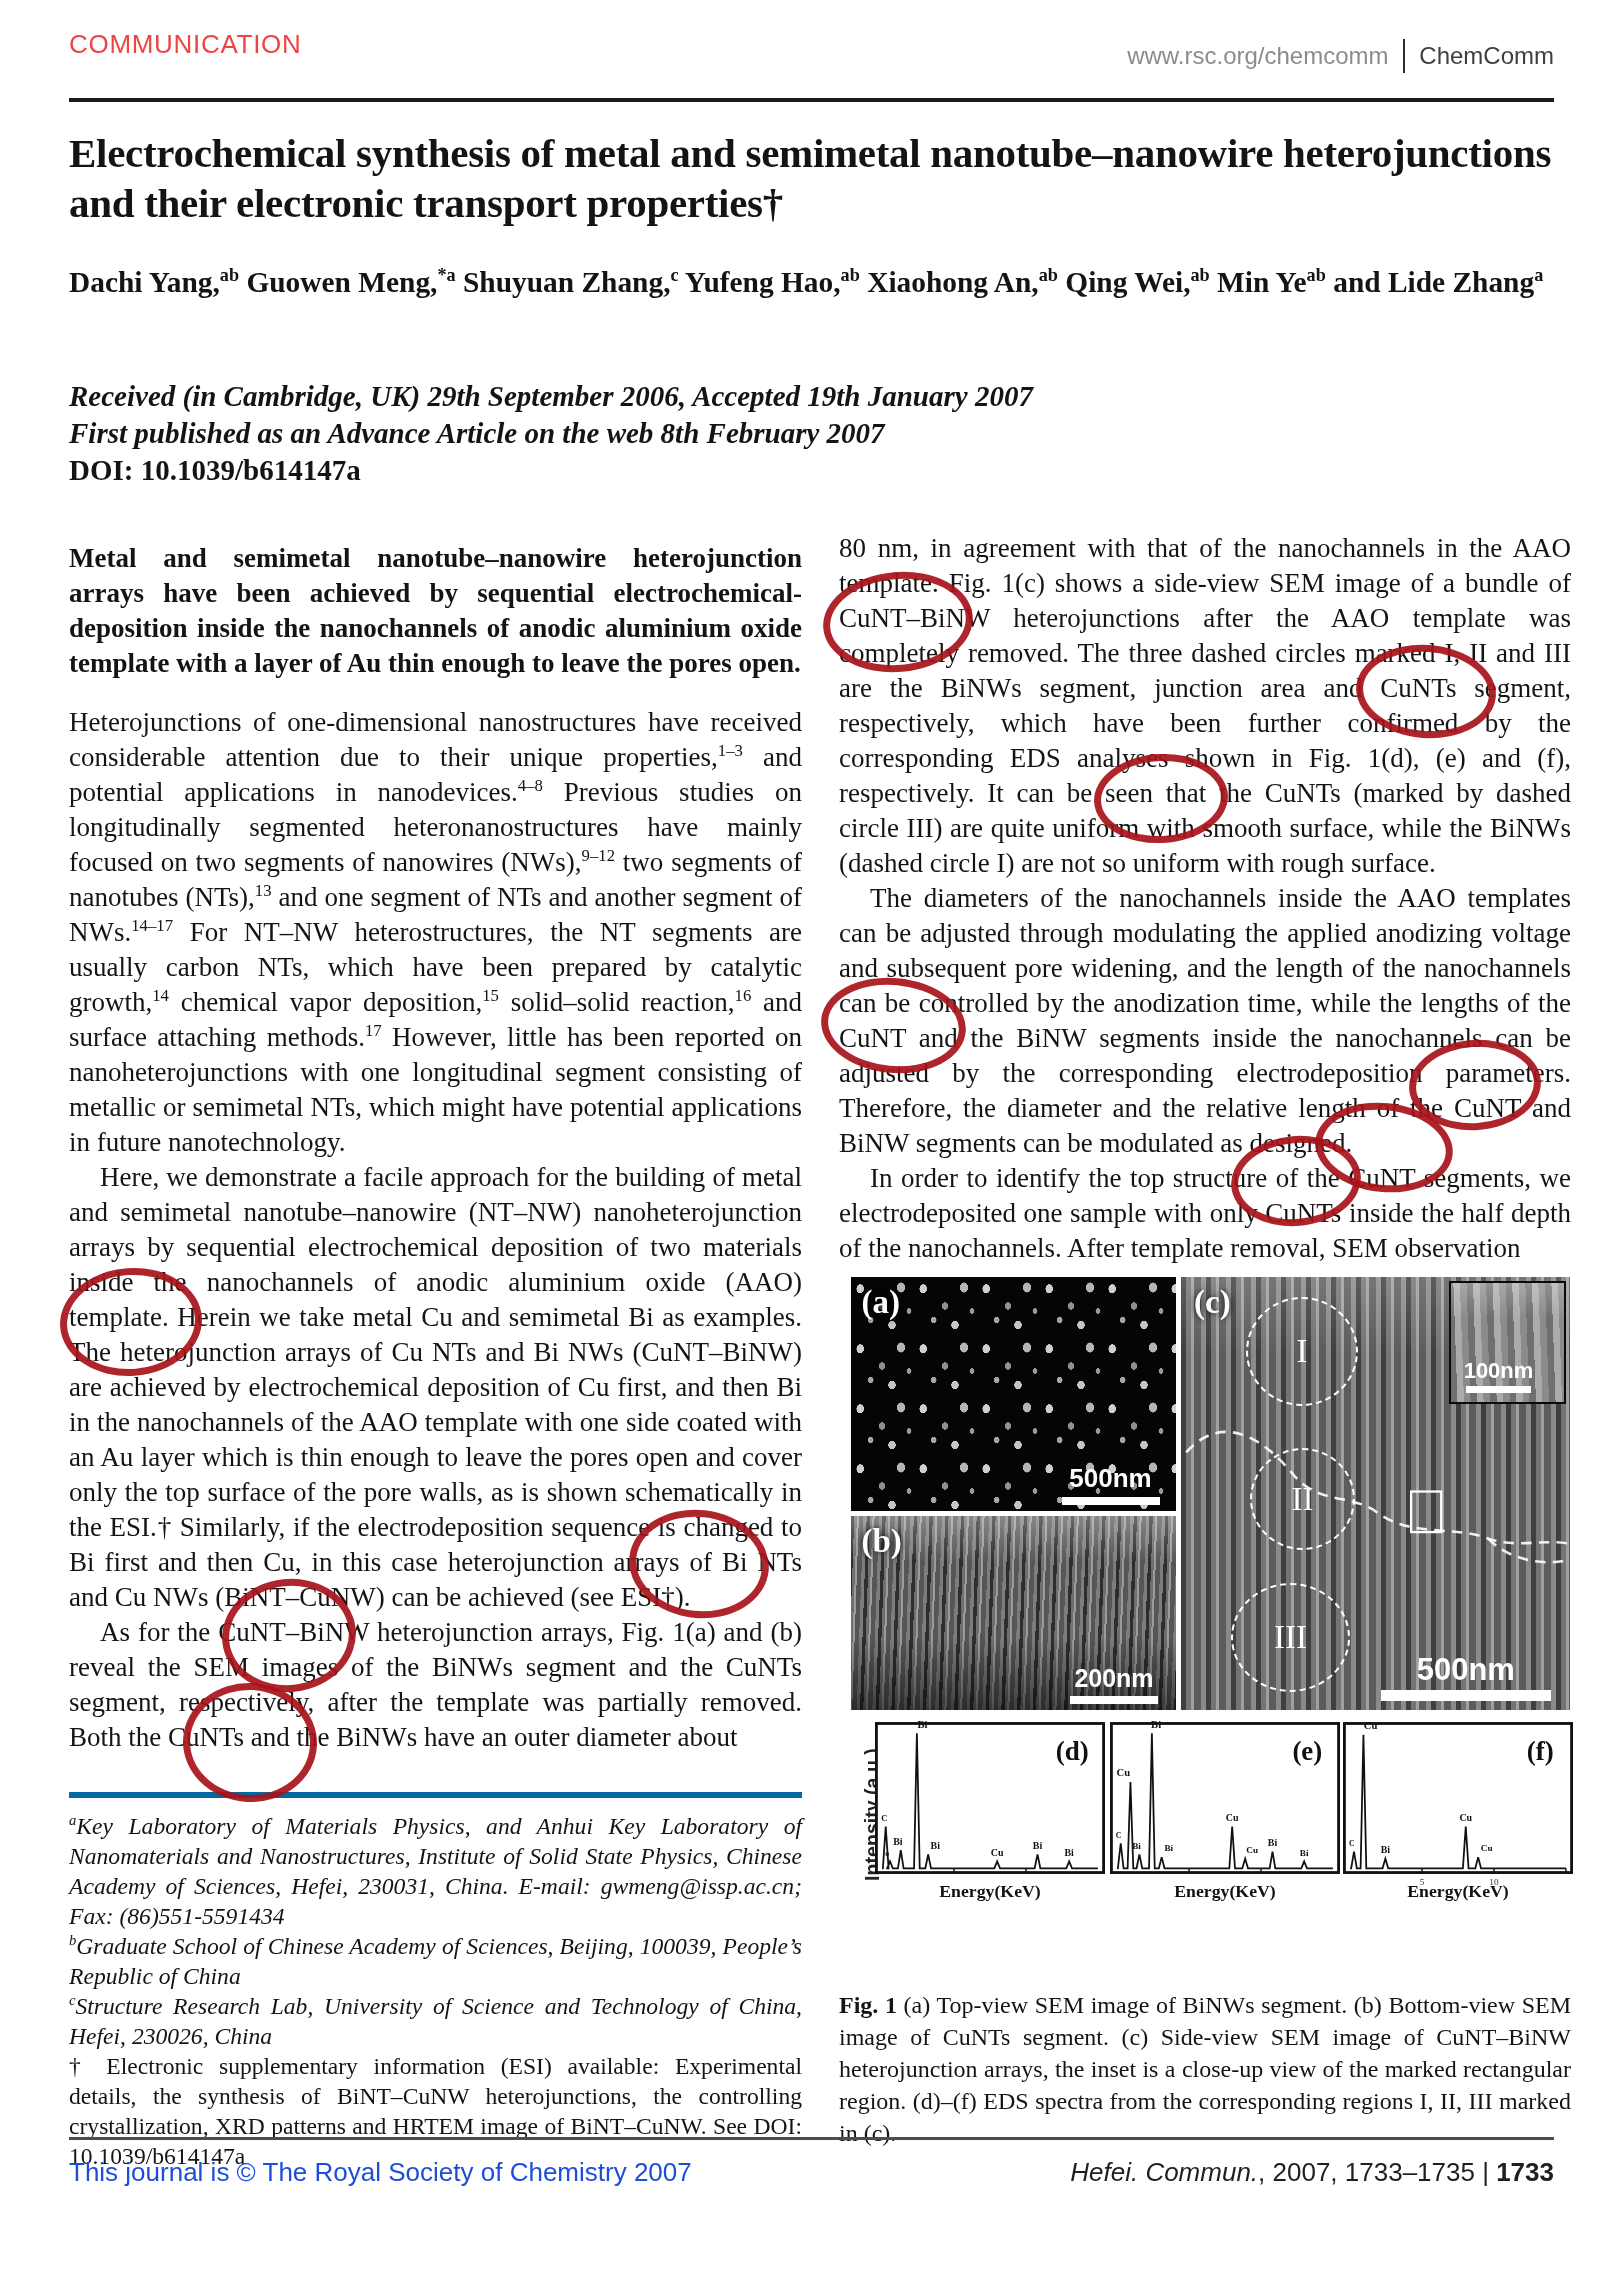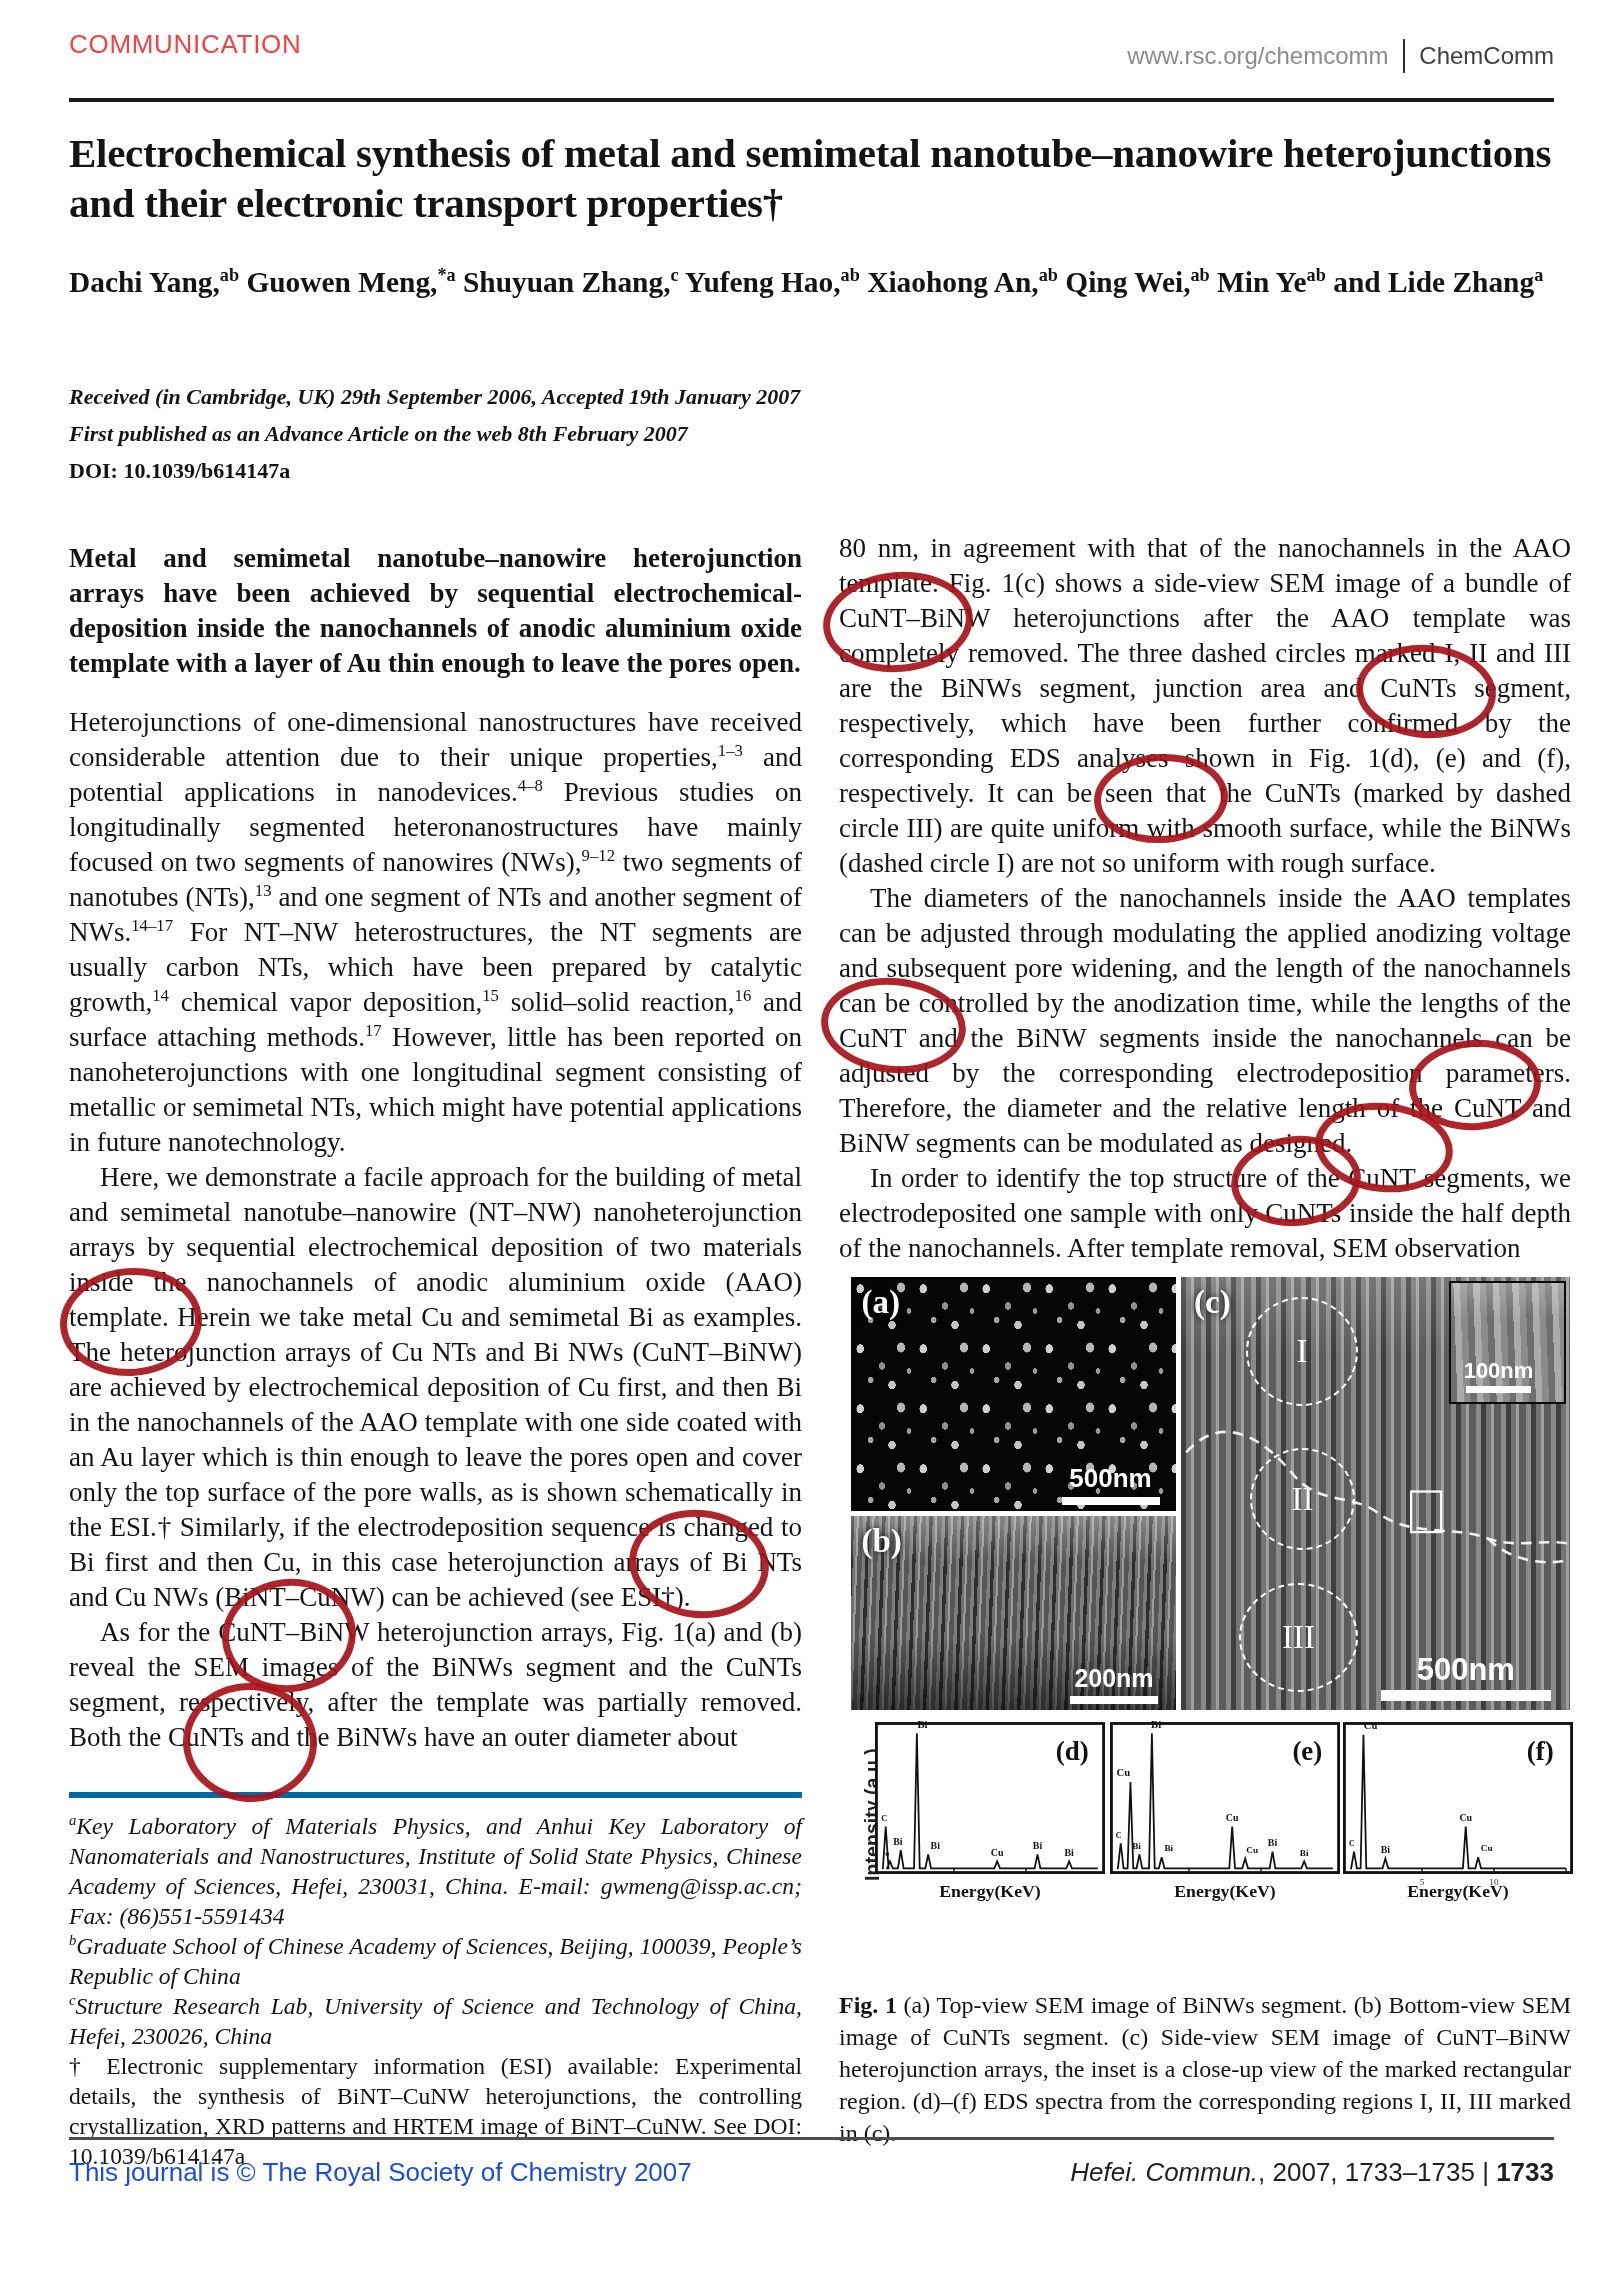--- a/index.html
+++ b/index.html
@@ -10,21 +10,21 @@
         font-size:26px;color:#ef4444;letter-spacing:0.7px;}
   .hdr-right{position:absolute;top:26px;right:69px;font-family:"Liberation Sans",sans-serif;
         font-size:24px;color:#8c8c8c;display:flex;align-items:center;margin-top:13px;}
   .hdr-divider{display:inline-block;width:2px;height:34px;background:#2c2c2c;margin:0 14.4px;}
   .hdr-journal{color:#3f3f3f;}
   .hdr-rule{position:absolute;top:98px;left:69px;width:1485px;height:3.9px;background:#1a1a1a;}
   
   .title{position:absolute;top:128px;left:69px;width:1492px;font-size:41px;font-weight:bold;
         line-height:50px;letter-spacing:-0.3px;}
   .authors{position:absolute;top:263px;left:69px;width:1492px;font-size:29.4px;font-weight:bold;line-height:39px;}
-  .received{position:absolute;top:378px;left:69px;width:1492px;font-size:22px;font-weight:bold;line-height:37px;}
+  .received{position:absolute;top:378px;left:69px;width:1492px;font-size:29px;font-weight:bold;line-height:37px;}
   .received .it-line{font-style:italic;}
   
   .abstract{position:absolute;top:541px;left:69px;width:733px;font-size:27px;font-weight:bold;
         line-height:35px;text-align:justify;}
   .colL{position:absolute;top:705px;left:69px;width:733px;font-size:27px;line-height:35px;text-align:justify;}
   .colR{position:absolute;top:531px;left:839px;width:732px;font-size:27px;line-height:35px;text-align:justify;}
   .colL p,.colR p{margin:0;}
   .ind{text-indent:31px;}
   .sup{vertical-align:super;font-size:62%;line-height:0;}
   .it{font-style:italic;}
@@ -154,21 +154,21 @@
         <path d="M 470 400 C 500 432 555 443 594 432" fill="none" stroke="#ffffff" stroke-width="4" stroke-dasharray="16 11" opacity="0.9"></path>
         <rect x="352" y="328" width="46" height="62" fill="none" stroke="#ffffff" stroke-width="3.5"></rect>
       </svg>
 
       <div class="dashc" style="left:65px;top:19.6px;width:108px;height:105px;">
         <span>I</span>
       </div>
       <div class="dashc" style="left:69px;top:171px;width:101px;height:98px;">
         <span>II</span>
       </div>
-      <div class="dashc" style="left:58px;top:306px;width:115px;height:105px;text-align:center;">
+      <div class="dashc" style="left:50px;top:306px;width:115px;height:105px;text-align:center;">
         <span>III</span>
       </div>
 
       <div class="inset">
         <div class="sbar">
           <span>100nm</span>
           <div class="bar" style="width:65px;height:6.5px;"></div>
         </div>
       </div>
 

